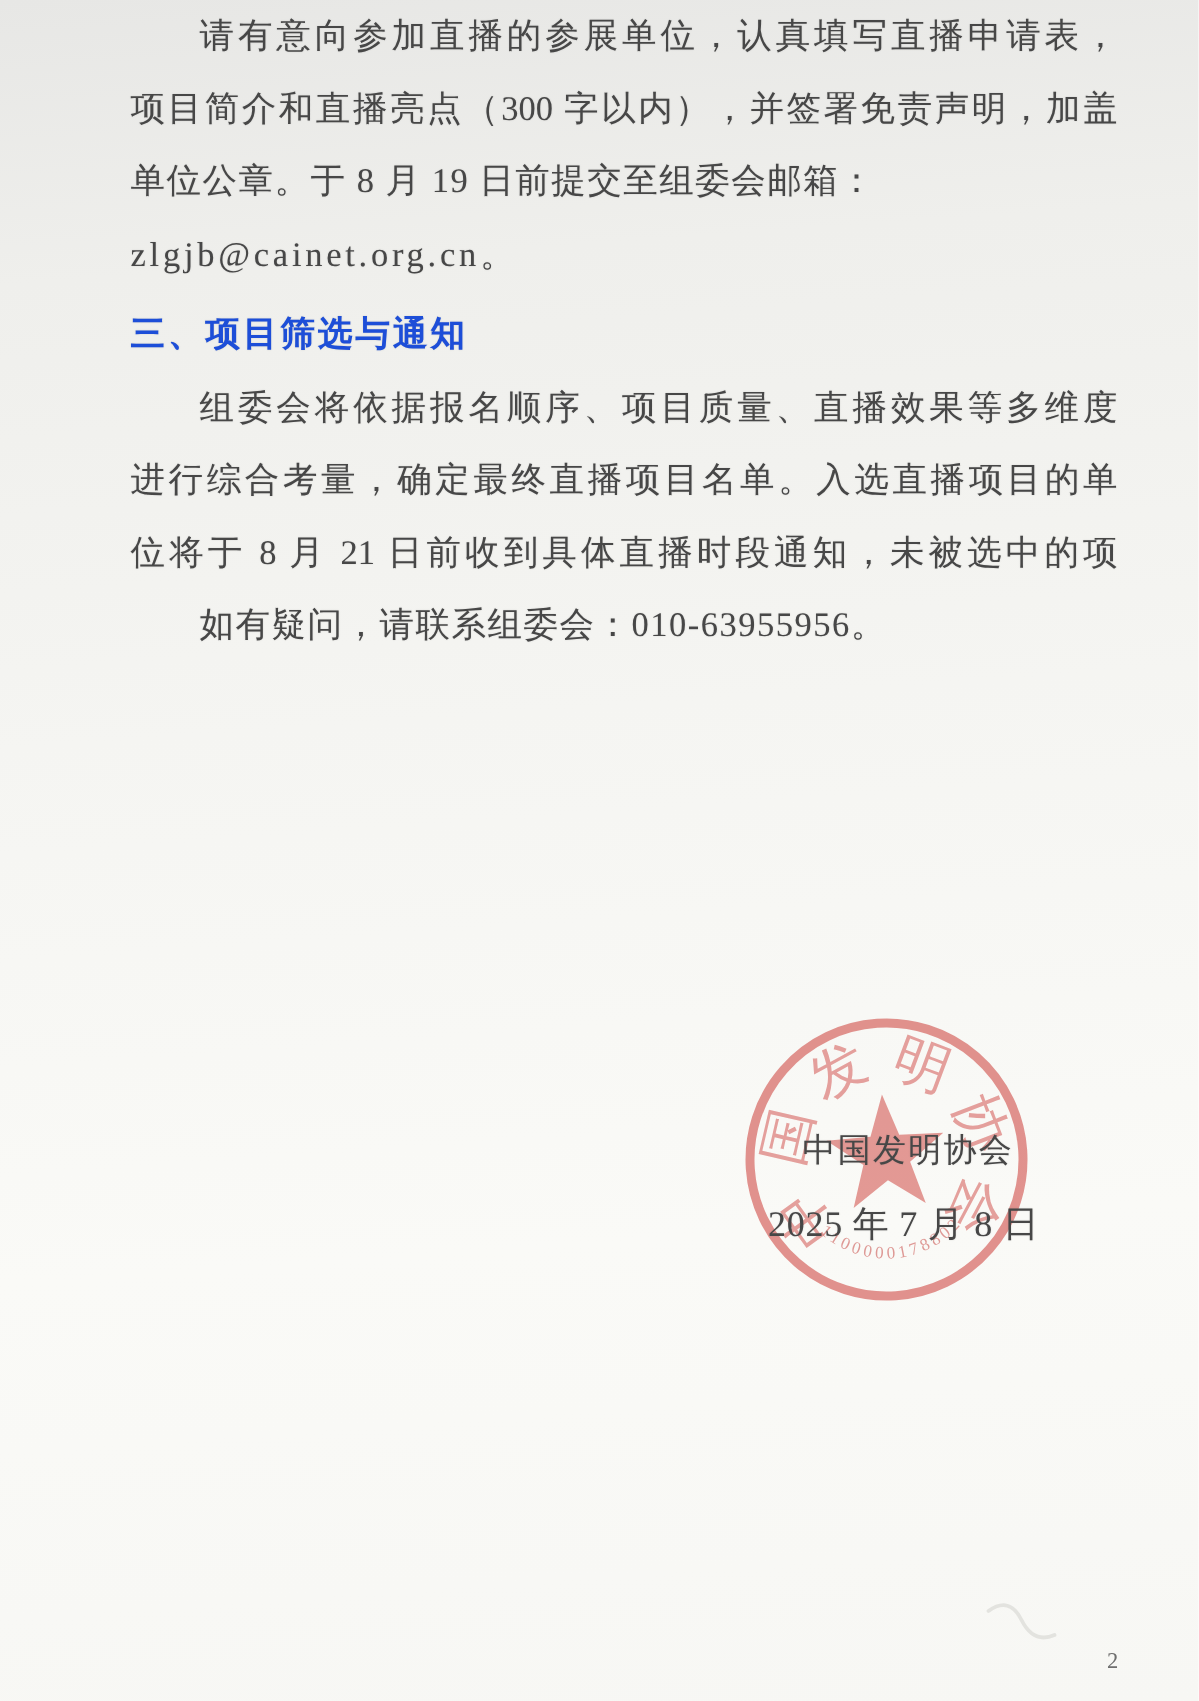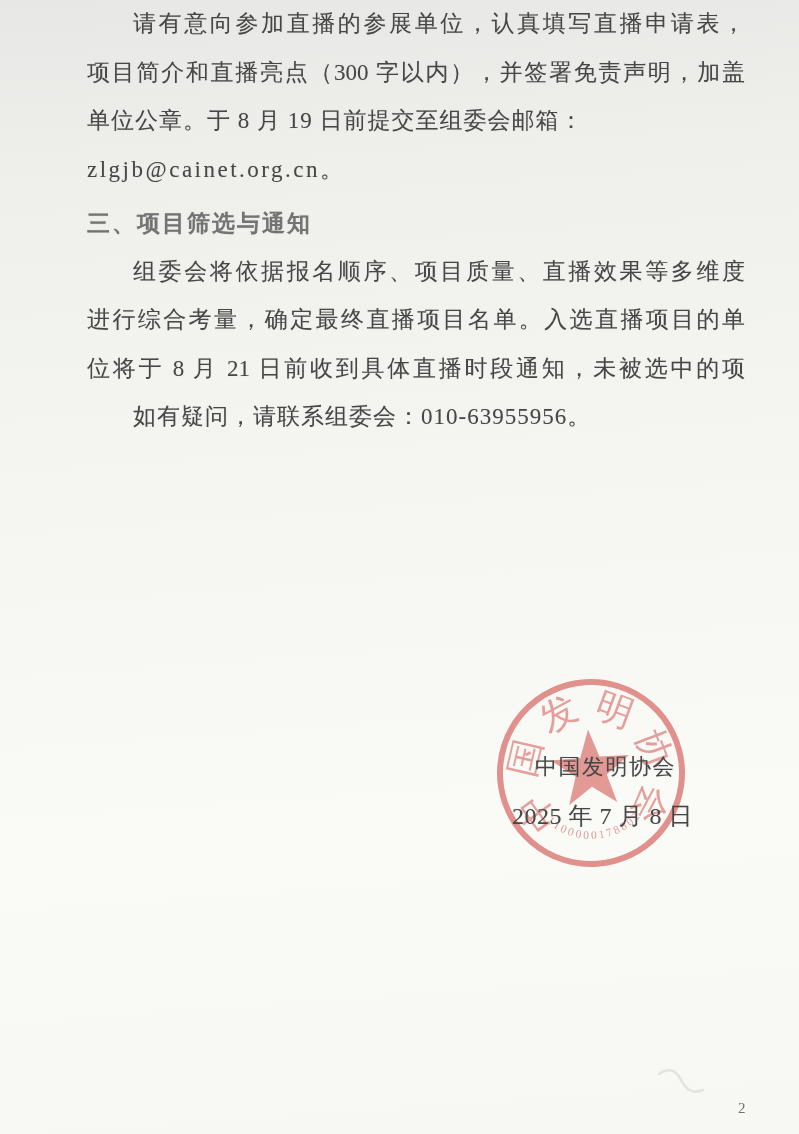--- a/index.html
+++ b/index.html
@@ -19,22 +19,22 @@
   }
   .line.just{
     white-space:normal;letter-spacing:normal;
     text-align:justify;text-align-last:justify;
     -moz-text-align-last:justify;
     text-justify:inter-character;
   }
   .indent{text-indent:46px;}
   .email{letter-spacing:2.5px;}
   .heading{
-    font-family:Liberation Sans, sans-serif;
-    font-weight:700;color:#737373;margin-top:5px;letter-spacing:2px;
+    font-family:Liberation Serif, serif;
+    font-weight:700;color:#1d4ed8;margin-top:5px;letter-spacing:2px;
   }
   .spacer{height:51px;}
   .signer{
     position:absolute;left:535px;top:752px;font-size:22px;letter-spacing:1.5px;
     z-index:3;text-shadow:0 0 1px rgba(90,90,90,.25);
   }
   .date{
     position:absolute;left:512px;top:800px;font-size:24px;letter-spacing:.5px;
     z-index:3;text-shadow:0 0 1px rgba(90,90,90,.25);
   }

